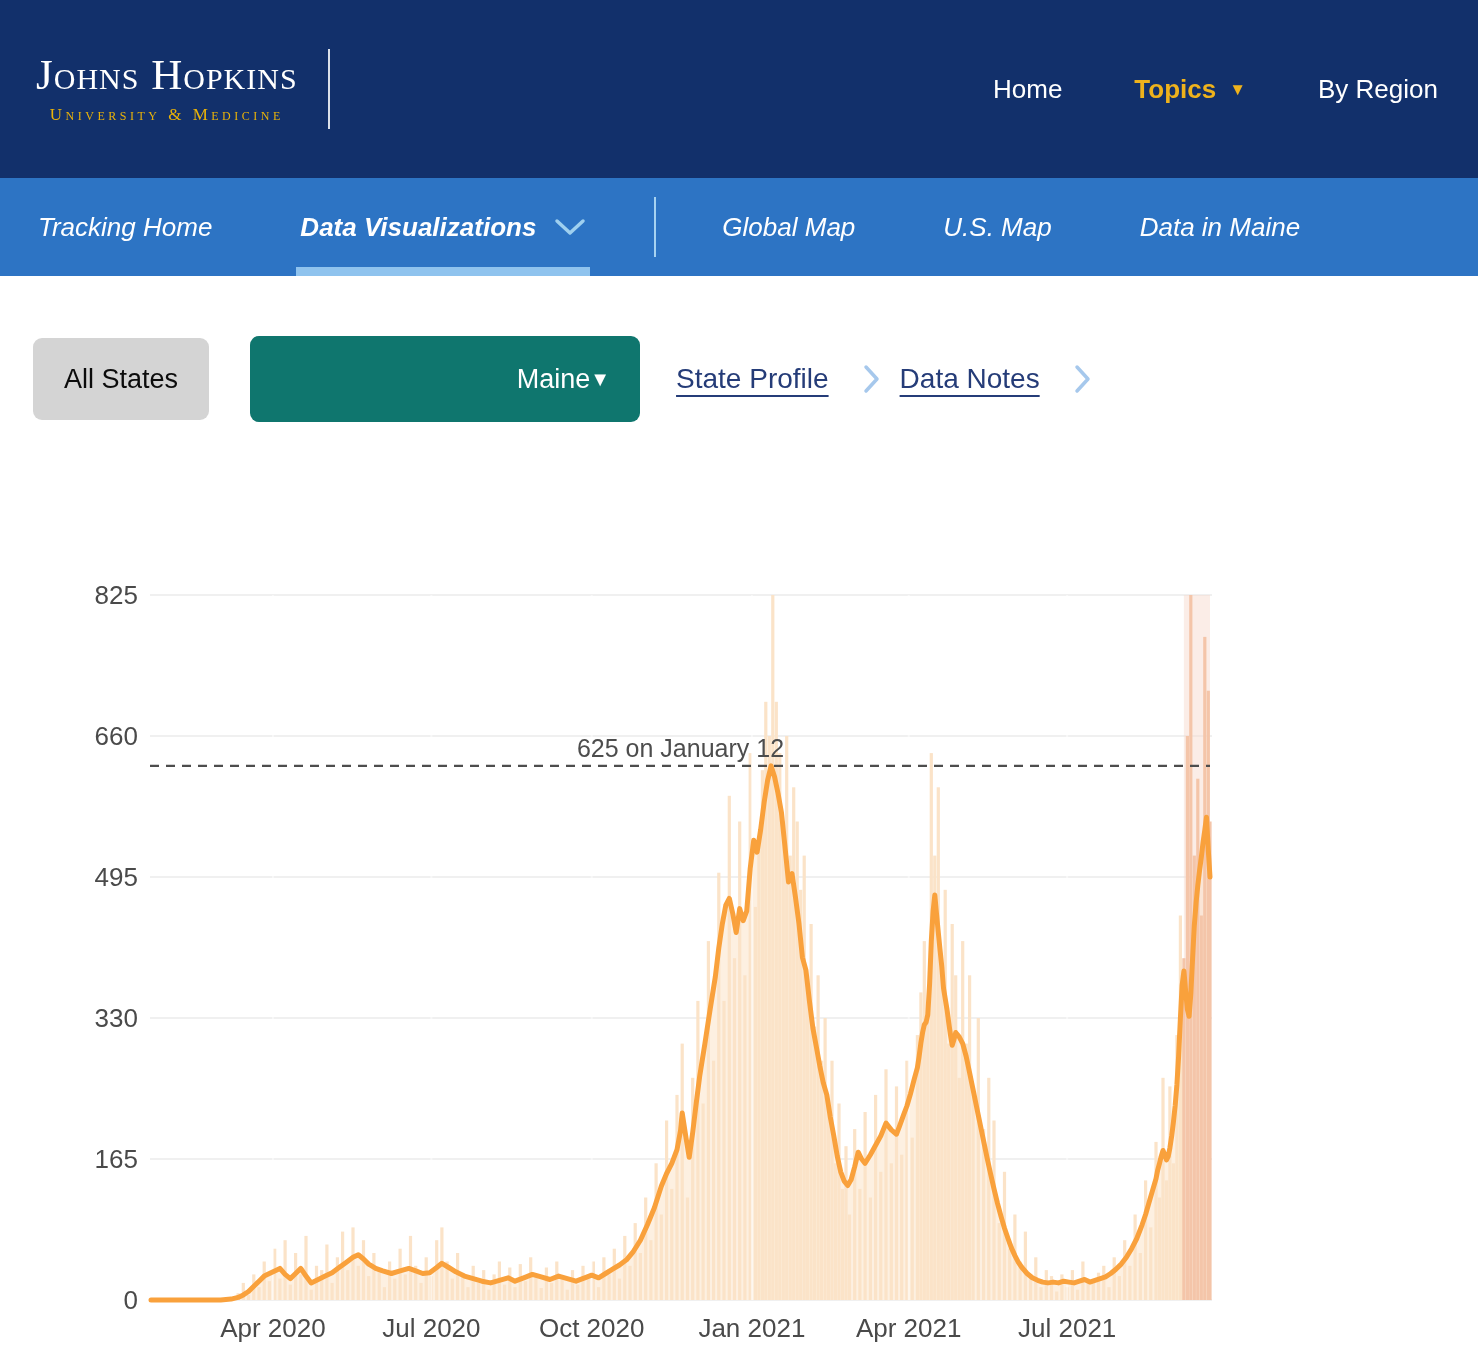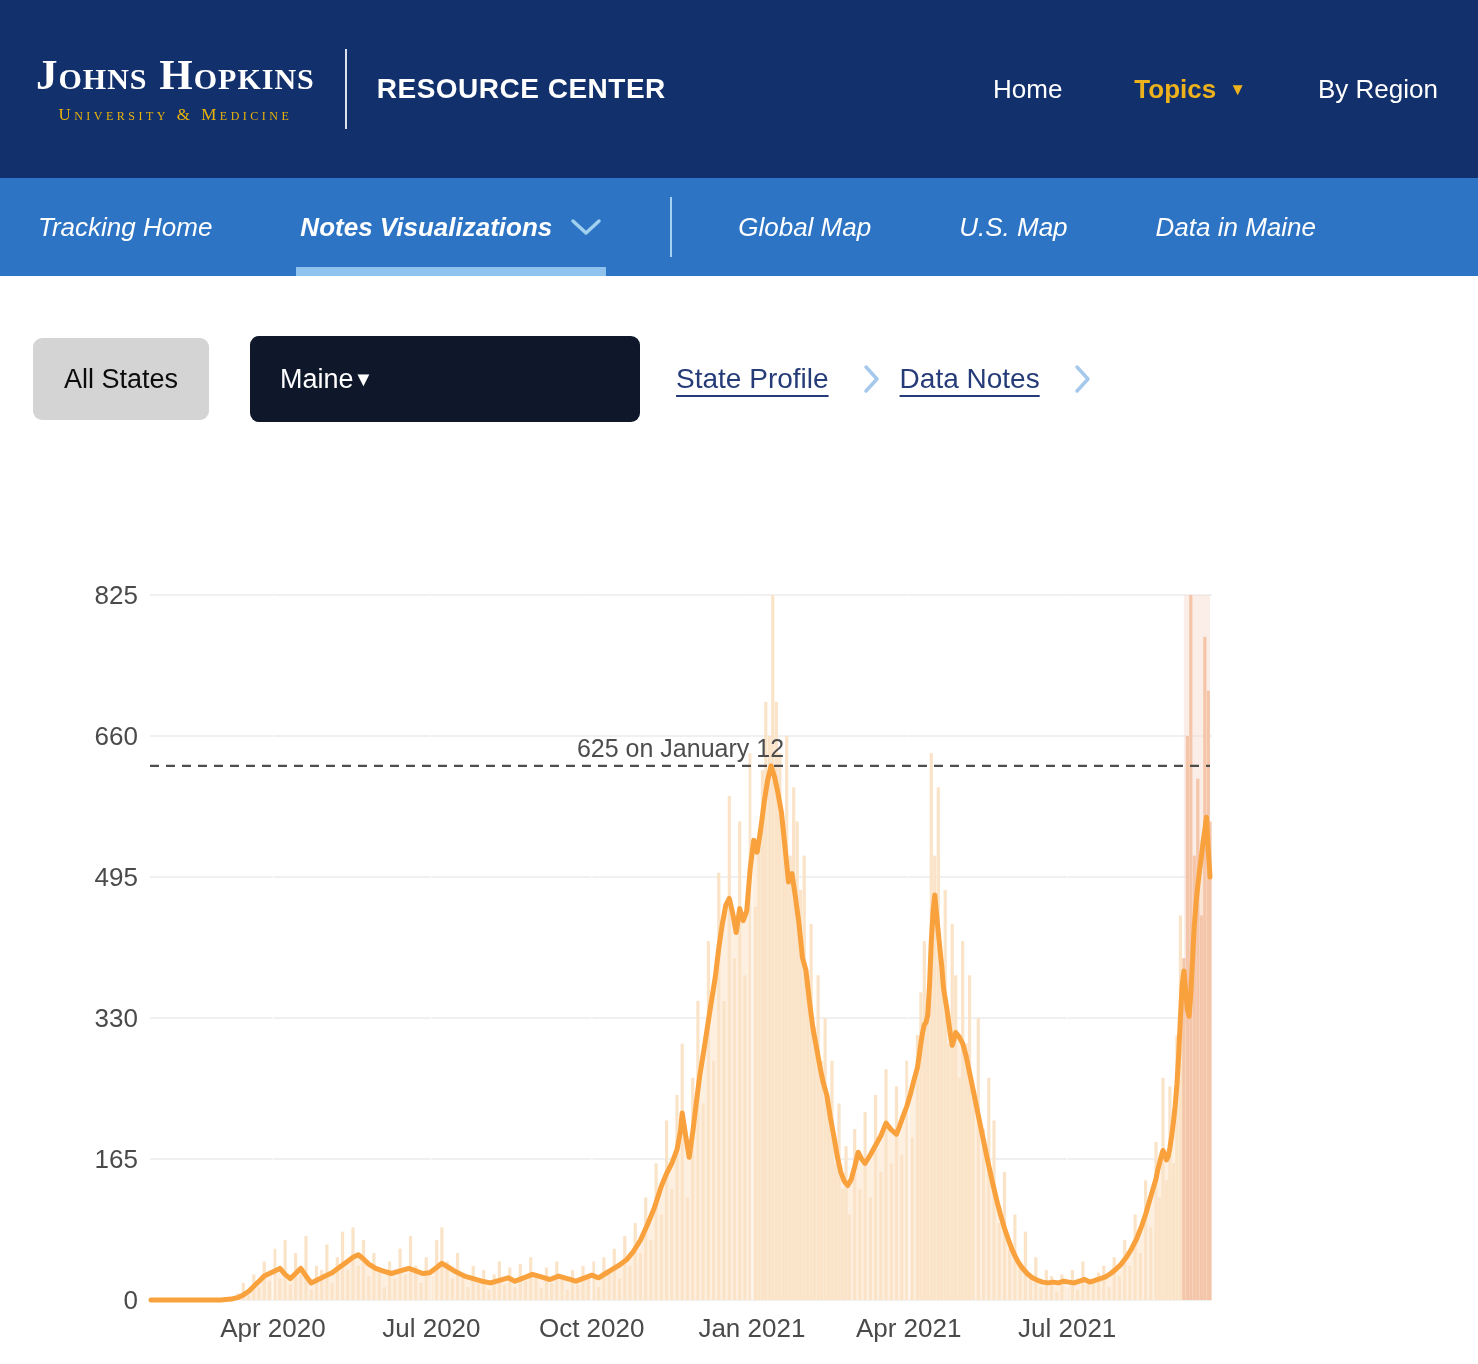--- a/index.html
+++ b/index.html
@@ -4,21 +4,21 @@
 <style>
   html,body{margin:0;padding:0;background:#ffffff;}
   .page{width:1478px;height:1364px;background:#ffffff;position:relative;overflow:hidden;
         font-family:"Liberation Sans",sans-serif;}
 
   
   .hdr{height:178px;background:#12306b;display:flex;align-items:center;
        padding:0 36px;box-sizing:border-box;}
   .logo{text-align:center;color:#ffffff;}
   .logo-l1{font-family:"Liberation Serif",serif;font-variant:small-caps;
-           font-size:43px;letter-spacing:1px;line-height:1;font-weight:bold;}
+           font-size:43px;letter-spacing:1px;line-height:1;}
   .logo-l2{font-family:"Liberation Serif",serif;font-variant:small-caps;
            font-size:17px;letter-spacing:3.5px;color:#eab308;margin-top:9px;}
   .hdr-div{width:2px;height:80px;background:rgba(255,255,255,.85);margin:0 30px;}
   .site-title{color:#ffffff;font-weight:bold;font-size:28px;line-height:40px;letter-spacing:.5px;}
   .top-nav{margin-left:auto;display:flex;align-items:center;gap:72px;
            font-size:26px;color:#ffffff;margin-right:4px;}
   .top-nav .item{cursor:pointer;display:flex;align-items:center;gap:13px;}
   .nav-gold{color:#eeb21c;font-weight:bold;}
   .tri{font-size:17px;line-height:1;}
 
@@ -32,23 +32,23 @@
   .sn-div{width:2px;height:60px;background:#a6d2f1;margin-left:66px;}
   .sn-r1{margin-left:66px;}
   .sn-r{margin-left:88px;}
 
   
   .filters{height:269px;display:flex;align-items:flex-start;
            padding:60px 0 0 33px;box-sizing:border-box;}
   .filters>*{display:flex;align-items:center;height:86px;box-sizing:border-box;}
   .btn-allstates{background:#d4d4d4;border-radius:9px;height:82px;margin-top:2px;
                  padding:0 31px;font-size:27px;color:#0c0c0c;cursor:pointer;}
-  .select-state{margin-left:41px;width:390px;background:#0f172a;border-radius:9px;
+  .select-state{margin-left:41px;width:390px;background:#0f766e;border-radius:9px;
                 color:#ffffff;font-size:27px;padding:0 30px;
-                justify-content:flex-start;cursor:pointer;}
+                justify-content:flex-end;cursor:pointer;}
   .select-state .tri{font-size:20px;}
   .flink{margin-left:36px;font-size:28px;color:#253c78;cursor:pointer;
          text-decoration:underline;text-underline-offset:7px;text-decoration-thickness:2px;}
   .flink2{margin-left:18px;}
   .link-chev{margin-left:33px;}
   .chev-svg{display:block;}
 
   
   .chart-wrap{width:1478px;height:819px;}
   .chart-wrap svg{display:block;}
@@ -59,42 +59,41 @@
 
 <div class="page">
 
   <div class="hdr">
     <div class="logo">
       <div class="logo-l1">Johns Hopkins</div>
       <div class="logo-l2">University &amp; Medicine</div>
     </div>
     <div class="hdr-div"></div>
     <div class="site-title">
-      <div>RESOURCE CENTER</div>
     </div>
     <div class="top-nav">
       <div class="item">
         <span>Home</span>
       </div>
       <div class="item nav-gold">
         <span>Topics</span>
         <span class="tri">▼</span>
       </div>
       <div class="item">
         <span>By Region</span>
       </div>
     </div>
   </div>
 
   <div class="subnav">
     <div class="sn-item sn-track">
       <span>Tracking Home</span>
     </div>
     <div class="sn-item sn-dv">
-      <span>Notes Visualizations</span>
+      <span>Data Visualizations</span>
       <svg class="chev-svg" width="32" height="20" viewBox="0 0 32 20">
         <polyline points="3,4 16,16 29,4" fill="none" stroke="#9fd0ef" stroke-width="3.5" stroke-linecap="round" stroke-linejoin="round"></polyline>
       </svg>
       <div class="sn-underline"></div>
     </div>
     <div class="sn-div"></div>
     <div class="sn-item sn-r1">
       <span>Global Map</span>
     </div>
     <div class="sn-item sn-r">

